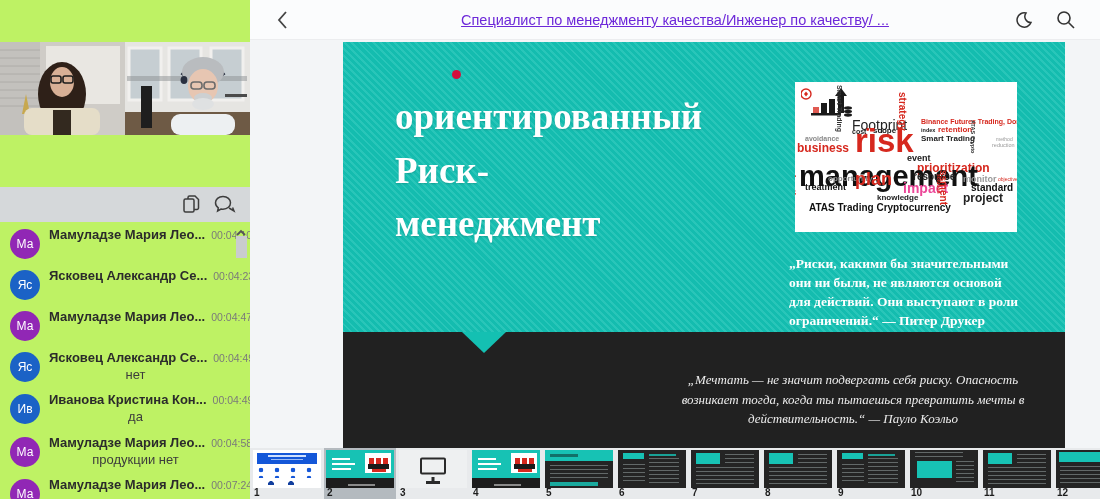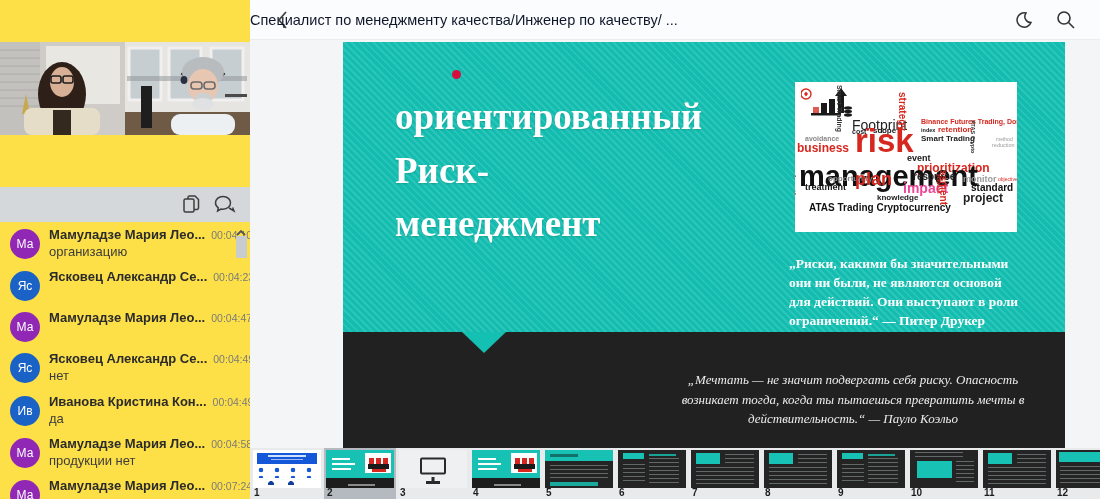--- a/index.html
+++ b/index.html
@@ -1,20 +1,20 @@
 <!DOCTYPE html>
 <html><head>
 <meta charset="utf-8">
 <style>
   * { margin:0; padding:0; box-sizing:border-box; }
   body { width:1100px; height:499px; overflow:hidden; font-family:"Liberation Sans", sans-serif; background:#fff; }
   #app { position:relative; width:1100px; height:499px; background:#f3f5f7; }
 
   
-  .sidebar { position:absolute; left:0; top:0; width:250px; height:499px; background:#fde047; z-index:5; }
+  .sidebar { position:absolute; left:0; top:0; width:250px; height:499px; background:#bef264; z-index:5;text-align:center; }
   .videos { position:absolute; top:42px; left:0; width:250px; height:93px; display:flex; }
   .video-tile { width:125px; height:93px; overflow:hidden; background:#ccc; }
   .side-toolbar { position:absolute; top:187px; left:0; width:250px; height:35px; background:#d5d8da;
                   display:flex; align-items:center; justify-content:flex-end; gap:14px; padding-right:14px; }
   .side-toolbar svg { display:block; }
 
   .chat { position:absolute; top:222px; left:0; width:250px; height:277px; overflow:hidden; }
   .chat-item { display:flex; padding:5px 28px 4px 10px; cursor:default; }
   .chat-avatar { flex:0 0 30px; width:30px; height:30px; border-radius:50%; color:#fff; font-size:12px;
                  display:flex; align-items:center; justify-content:center; margin-right:9px; margin-top:2px; }
@@ -22,22 +22,22 @@
   .chat-top { display:flex; align-items:baseline; }
   .chat-name { font-weight:bold; font-size:13px; color:#2b2b2b; white-space:nowrap; flex:1; }
   .chat-time { font-size:10.5px; color:#7a7a7a; margin-left:6px; }
   .chat-text { font-size:13px; color:#3c3c3c; margin-top:2px; line-height:1.25; }
   .chat-scrollbar { position:absolute; right:3px; top:236px; width:11px; height:22px; background:#c9cccf; }
   .chat-up { position:absolute; right:3px; top:224px; width:12px; height:10px; color:#555; }
 
   
   .main { position:absolute; left:250px; top:0; width:850px; height:499px; background:#f3f5f7; }
   .topbar { position:absolute; left:0; top:0; width:850px; height:40px; background:#fbfcfd; border-bottom:1px solid #ecedef; }
-  .topbar-title { position:absolute; left:0; right:0; top:0; height:40px; line-height:40px; text-align:left;
-                  font-size:14.5px; color:#0f172a; }
+  .topbar-title { position:absolute; left:0; right:0; top:0; height:40px; line-height:40px; text-align:center;
+                  font-size:14.5px; color:#6d28d9;text-decoration:underline; }
   .back-btn { position:absolute; left:22px; top:9px; width:22px; height:22px; cursor:pointer; color:#444; }
   .mode-btn { position:absolute; right:66px; top:10px; width:20px; height:20px; cursor:pointer; color:#333; }
   .search-btn { position:absolute; right:24px; top:9px; width:21px; height:21px; cursor:pointer; color:#333; }
 
   
   .slide { position:absolute; left:93px; top:42px; width:722px; height:406px; }
   .slide-teal { position:absolute; left:0; top:0; width:722px; height:290px;
     background:#14c0b2;
     background-image:repeating-linear-gradient(45deg, rgba(255,255,255,.09) 0 2px, rgba(0,0,0,0.02) 2px 5px); }
   .slide-dark { position:absolute; left:0; top:290px; width:722px; height:116px; background:#212121; }
@@ -130,21 +130,20 @@
 
     <div class="chat">
       <div id="chat-list">
           <div class="chat-item">
             <div class="chat-avatar" style="background:#9127b5">Ма</div>
             <div class="chat-body">
               <div class="chat-top">
                 <span class="chat-name">Мамуладзе Мария Лео...</span>
                 <span class="chat-time">00:04:10</span>
               </div>
-              <div class="chat-text">организацию</div>
             </div>
           </div>
           <div class="chat-item">
             <div class="chat-avatar" style="background:#1b62c6">Яс</div>
             <div class="chat-body">
               <div class="chat-top">
                 <span class="chat-name">Ясковец Александр Се...</span>
                 <span class="chat-time">00:04:23</span>
               </div>
             </div>

